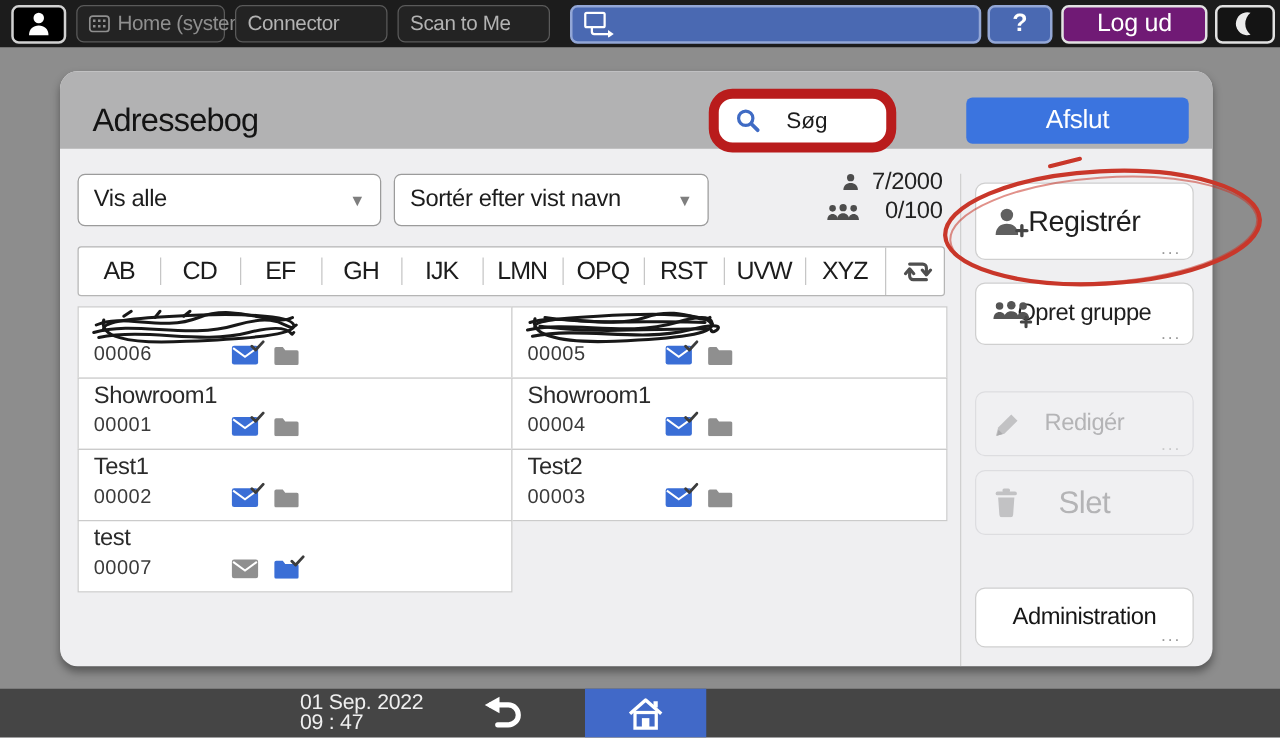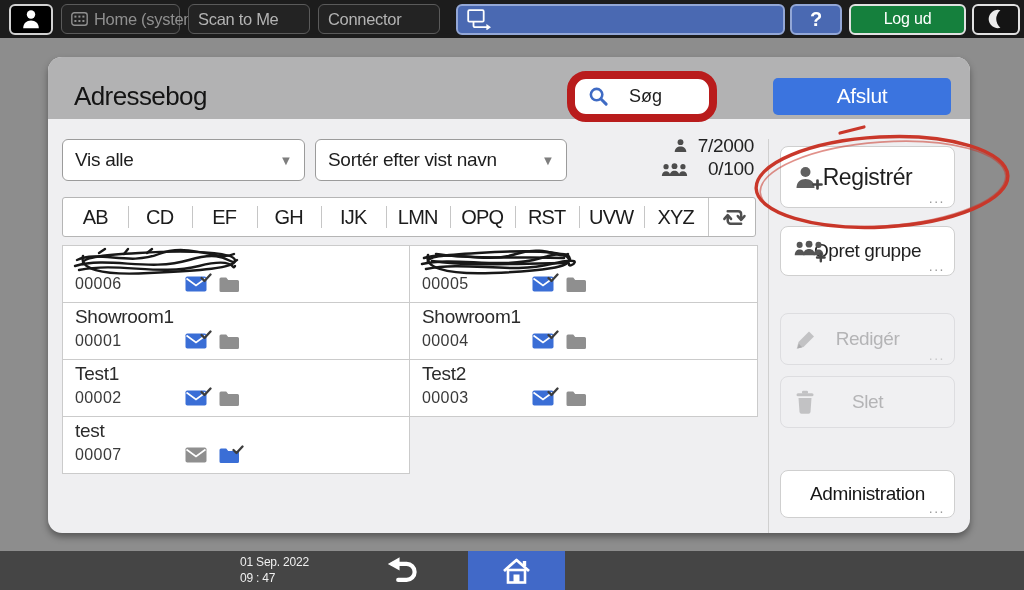--- a/index.html
+++ b/index.html
@@ -10,21 +10,21 @@
   .topbar { height:38px; background:#1c1c1c; display:flex; align-items:center; padding:0 4px; position:relative; }
   .user-btn { width:44px; height:31px; margin-left:5px; background:#000; border:2px solid #d2d2d2; border-radius:6px; display:flex; align-items:center; justify-content:center; flex:none; }
   .top-tab { height:30px; border:1px solid #5a5a5a; border-radius:6px; background:#232323; display:flex; align-items:center; padding:0 9px; margin-left:8px; font-size:16.5px; letter-spacing:-0.3px; white-space:nowrap; flex:none; }
   .top-tab .tab-label { color:#b3b3b3; }
   .top-tab.dim .tab-label { color:#8f8f8f; }
   .top-tab.w1{ width:119px;} .top-tab.w2{ width:122px;} .top-tab.w3{ width:122px;}
   .grid-ic { margin-right:6px; display:flex; }
   .app-btn { width:329px; height:31px; margin-left:16px; background:#4a69b2; border:2px solid #93a7d6; border-radius:6px; display:flex; align-items:center; padding:0 9px; flex:none; }
   .top-spacer { flex:1; }
   .help-btn { width:52px; height:31px; background:#4a69b2; border:2px solid #93a7d6; border-radius:6px; color:#fff; font-size:20px; font-weight:bold; display:flex; align-items:center; justify-content:center; flex:none; }
-  .logout-btn { width:117px; height:31px; margin-left:7px; background:#15803d; border:2px solid #e2e2e2; border-radius:6px; color:#fff; font-size:16px; display:flex; align-items:center; justify-content:center; letter-spacing:-0.2px; flex:none; }
+  .logout-btn { width:117px; height:31px; margin-left:7px; background:#701a75; border:2px solid #e2e2e2; border-radius:6px; color:#fff; font-size:20px; display:flex; align-items:center; justify-content:center; letter-spacing:-0.2px; flex:none; }
   .sleep-btn { width:48px; height:31px; margin-left:6px; background:#141414; border:2px solid #e2e2e2; border-radius:6px; display:flex; align-items:center; justify-content:center; flex:none; }
 
   
   .stage { height:513px; background:#8d8d8d; position:relative; }
   .dialog { position:absolute; left:48px; top:19px; width:922px; height:476px; background:#efeff1; border-radius:14px; box-shadow:0 4px 7px rgba(0,0,0,.38); overflow:hidden; }
   .dlg-header { height:62px; background:#b2b2b3; display:flex; align-items:center; padding:16px 19px 0 26px; }
   .dlg-title { flex:1; font-size:26px; color:#141414; letter-spacing:-0.6px; }
   .search-pill { width:150px; height:51px; background:#fff; border:8px solid #b91c1c; border-radius:19px; display:flex; align-items:center; padding-left:13px; }
   .search-pill .s-label { font-size:18px; color:#1d1d1d; margin-left:20px; }
   .afslut-btn { width:178px; height:37px; margin-left:56px; background:#3b74df; border-radius:5px; color:#fff; font-size:21px; display:flex; align-items:center; justify-content:center; letter-spacing:-0.3px; }
@@ -66,28 +66,28 @@
   
   .sidebar { flex:1; margin-left:12px; border-left:1px solid #d0d0d0; padding:0 3px 0 11px; }
   .sbtn { position:relative; width:100%; background:#fff; border:1px solid #cfcfcf; border-radius:8px; display:flex; align-items:center; justify-content:center; color:#1f1f1f; letter-spacing:-0.4px; }
   .sbtn .s-ic { position:absolute; left:13px; display:flex; }
   .sbtn .dots { position:absolute; right:9px; bottom:1px; font-size:14px; color:#9a9a9a; letter-spacing:1.5px; }
   .sbtn.disabled { background:#f0f0f2; border-color:#dddde0; color:#b4b4b6; }
   .sbtn.disabled .dots { color:#c9c9cb; }
   .b-register { height:62px; margin-top:7px; font-size:23px; }
   .b-group { height:50px; margin-top:18px; font-size:19px; }
   .b-edit { height:52px; margin-top:37px; font-size:19px; }
-  .b-delete { height:52px; margin-top:11px; font-size:19px; }
+  .b-delete { height:52px; margin-top:11px; font-size:25px; }
   .b-admin { height:48px; margin-top:42px; font-size:19px; color:#161616; }
 
   .red-annot { position:absolute; left:722px; top:86px; pointer-events:none; z-index:5; }
 
   
   .bottombar { height:39px; background:#454545; position:relative; }
-  .datetime { position:absolute; left:240px; top:3px; color:#efefef; font-size:12px; line-height:16px; letter-spacing:-0.2px; }
+  .datetime { position:absolute; left:240px; top:3px; color:#efefef; font-size:17px; line-height:16px; letter-spacing:-0.2px; }
   .back-btn { position:absolute; left:365px; top:0; width:72px; height:39px; display:flex; align-items:center; justify-content:center; }
   .home-btn { position:absolute; left:468px; top:0; width:97px; height:39px; background:#4169c8; display:flex; align-items:center; justify-content:center; }
 </style>
 </head>
 <body>
 
 <div class="topbar">
   <div class="user-btn">
     <span style="display:flex">
       <svg width="22" height="24" viewBox="0 0 24 26">
@@ -105,25 +105,25 @@
             <rect x="7.4" y="3.6" width="2" height="2"></rect>
             <rect x="11.4" y="3.6" width="2" height="2"></rect>
             <rect x="3.4" y="8" width="2" height="2"></rect>
             <rect x="7.4" y="8" width="2" height="2"></rect>
             <rect x="11.4" y="8" width="2" height="2"></rect>
           </g>
         </svg>
     </span>
     <span class="tab-label">Home (system)</span>
   </div>
+  <div class="top-tab w3">
+    <span class="tab-label">Connector</span>
+  </div>
   <div class="top-tab w2">
     <span class="tab-label">Scan to Me</span>
-  </div>
-  <div class="top-tab w3">
-    <span class="tab-label">Connector</span>
   </div>
   <div class="app-btn">
     <span style="display:flex">
       <svg width="27" height="21" viewBox="0 0 27 21">
           <rect x="1.2" y="1.2" width="15.5" height="11.5" rx="1.2" fill="none" stroke="#fff" stroke-width="1.8"></rect>
           <path d="M6.5 13 v3.4 a1.8 1.8 0 0 0 1.8 1.8 H20" fill="none" stroke="#fff" stroke-width="1.8"></path>
           <path d="M24 18.2 l-4.6 -3.2 v6.4 z" fill="#fff"></path>
         </svg>
     </span>
   </div>

